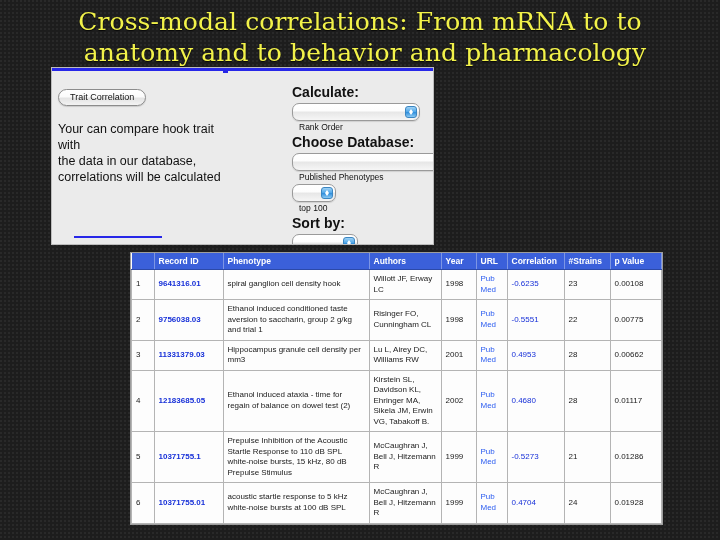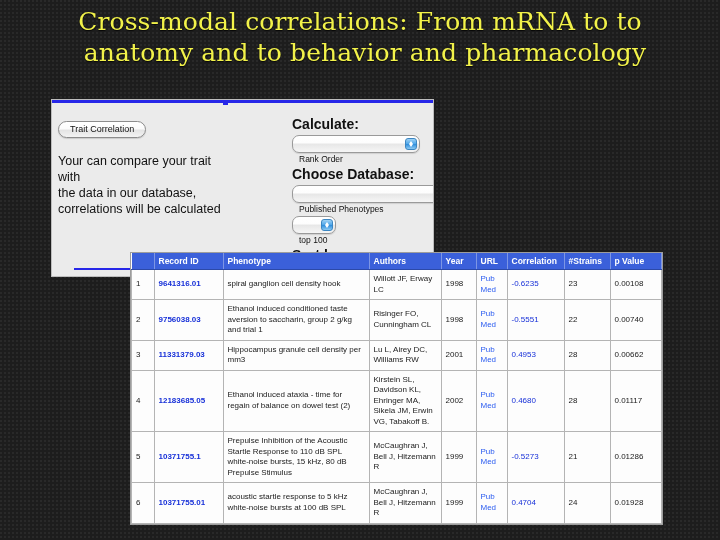--- a/index.html
+++ b/index.html
@@ -21,21 +21,21 @@
     line-height:31px;
     font-weight:400;
     letter-spacing:.1px;
     text-shadow:0 1px 1px rgba(0,0,0,.8);
   }
   #slide-title .ln{display:block;white-space:nowrap;}
   #slide-title .ln2{padding-left:10px;text-align:center;}
 
   
   #form-panel{
-    position:absolute;left:52px;top:100px;width:381px;height:176px;
+    position:absolute;left:52px;top:68px;width:381px;height:176px;
     background:#ebebeb;
     box-shadow:0 0 0 1px #bdbdbd;
     overflow:hidden;
   }
   #panel-topline{
     position:absolute;left:0;top:0;width:381px;height:3px;
     background:#2727e8;
   }
   #panel-topline-notch{
     position:absolute;left:171px;top:0;width:5px;height:5px;background:#2727e8;
@@ -153,21 +153,21 @@
   <span class="ln ln2">anatomy and to behavior and pharmacology</span>
 </div>
 
 <div id="form-panel">
   <div id="panel-topline"></div>
   <div id="panel-topline-notch"></div>
 
   <div id="panel-left-col">
     <span class="aqua-pill">Trait Correlation</span>
     <div id="panel-desc">
-      <div>Your can compare your trait</div>
+      <div>Your can compare hook trait</div>
       <div>with</div>
       <div>the data in our database,</div>
       <div>correlations will be calculated</div>
     </div>
   </div>
 
   <div id="panel-right-col">
     <div class="fld-label">Calculate:</div>
     <div class="aqua-select" id="sel-calculate">
       <span>Rank Order</span>
@@ -223,21 +223,21 @@
       </tr>
       <tr>
         <td class="c-num">2</td>
         <td class="c-rid rid">9756038.03</td>
         <td class="c-phen phen">Ethanol induced conditioned taste aversion to saccharin, group 2 g/kg and trial 1</td>
         <td class="c-auth auth">Risinger FO, Cunningham CL</td>
         <td class="c-year">1998</td>
         <td class="c-url pubmed">Pub<br>Med</td>
         <td class="c-corr corr">-0.5551</td>
         <td class="c-str">22</td>
-        <td class="c-pval">0.00740</td>
+        <td class="c-pval">0.00775</td>
       </tr>
       <tr>
         <td class="c-num">3</td>
         <td class="c-rid rid">11331379.03</td>
         <td class="c-phen phen">Hippocampus granule cell density per mm3</td>
         <td class="c-auth auth">Lu L, Airey DC, Williams RW</td>
         <td class="c-year">2001</td>
         <td class="c-url pubmed">Pub<br>Med</td>
         <td class="c-corr corr">0.4953</td>
         <td class="c-str">28</td>

